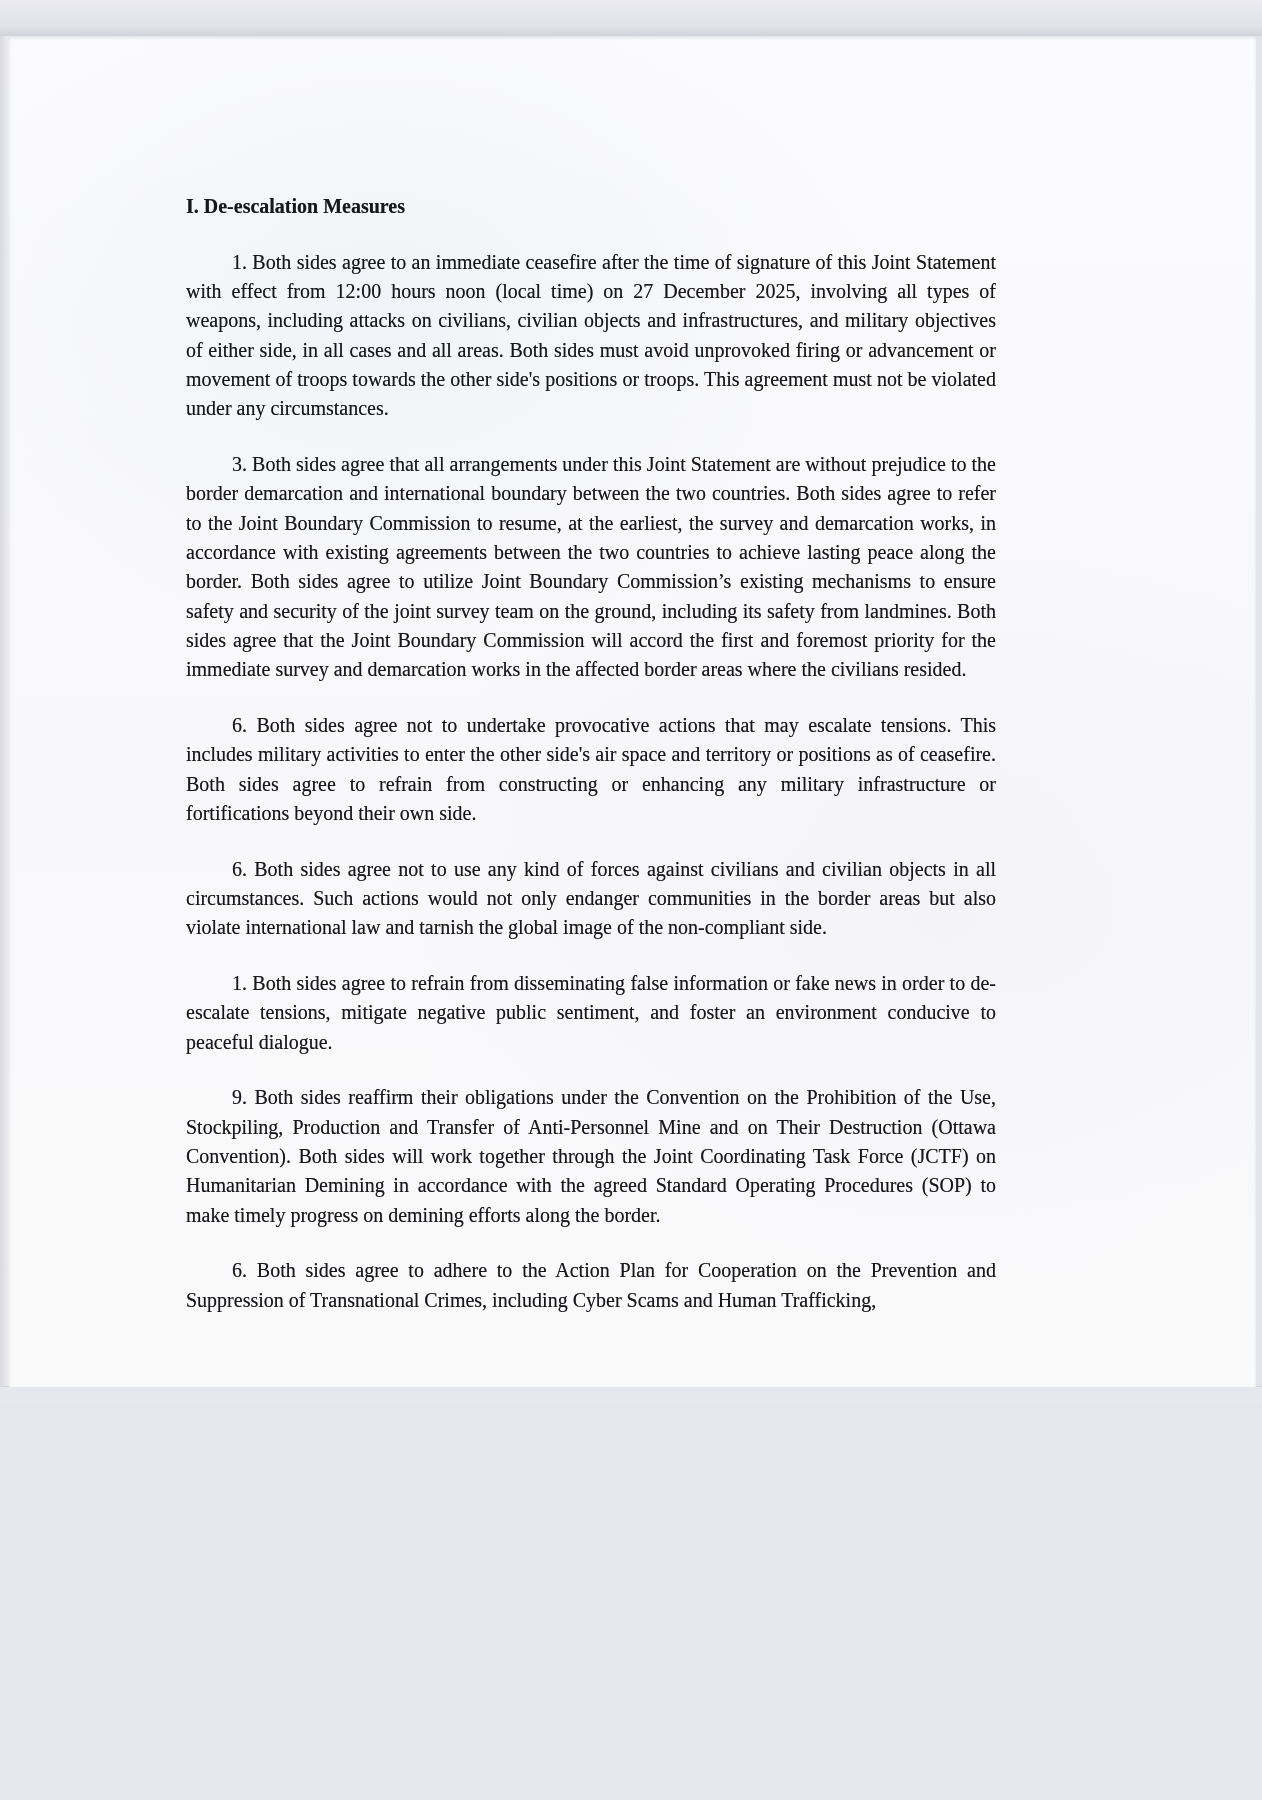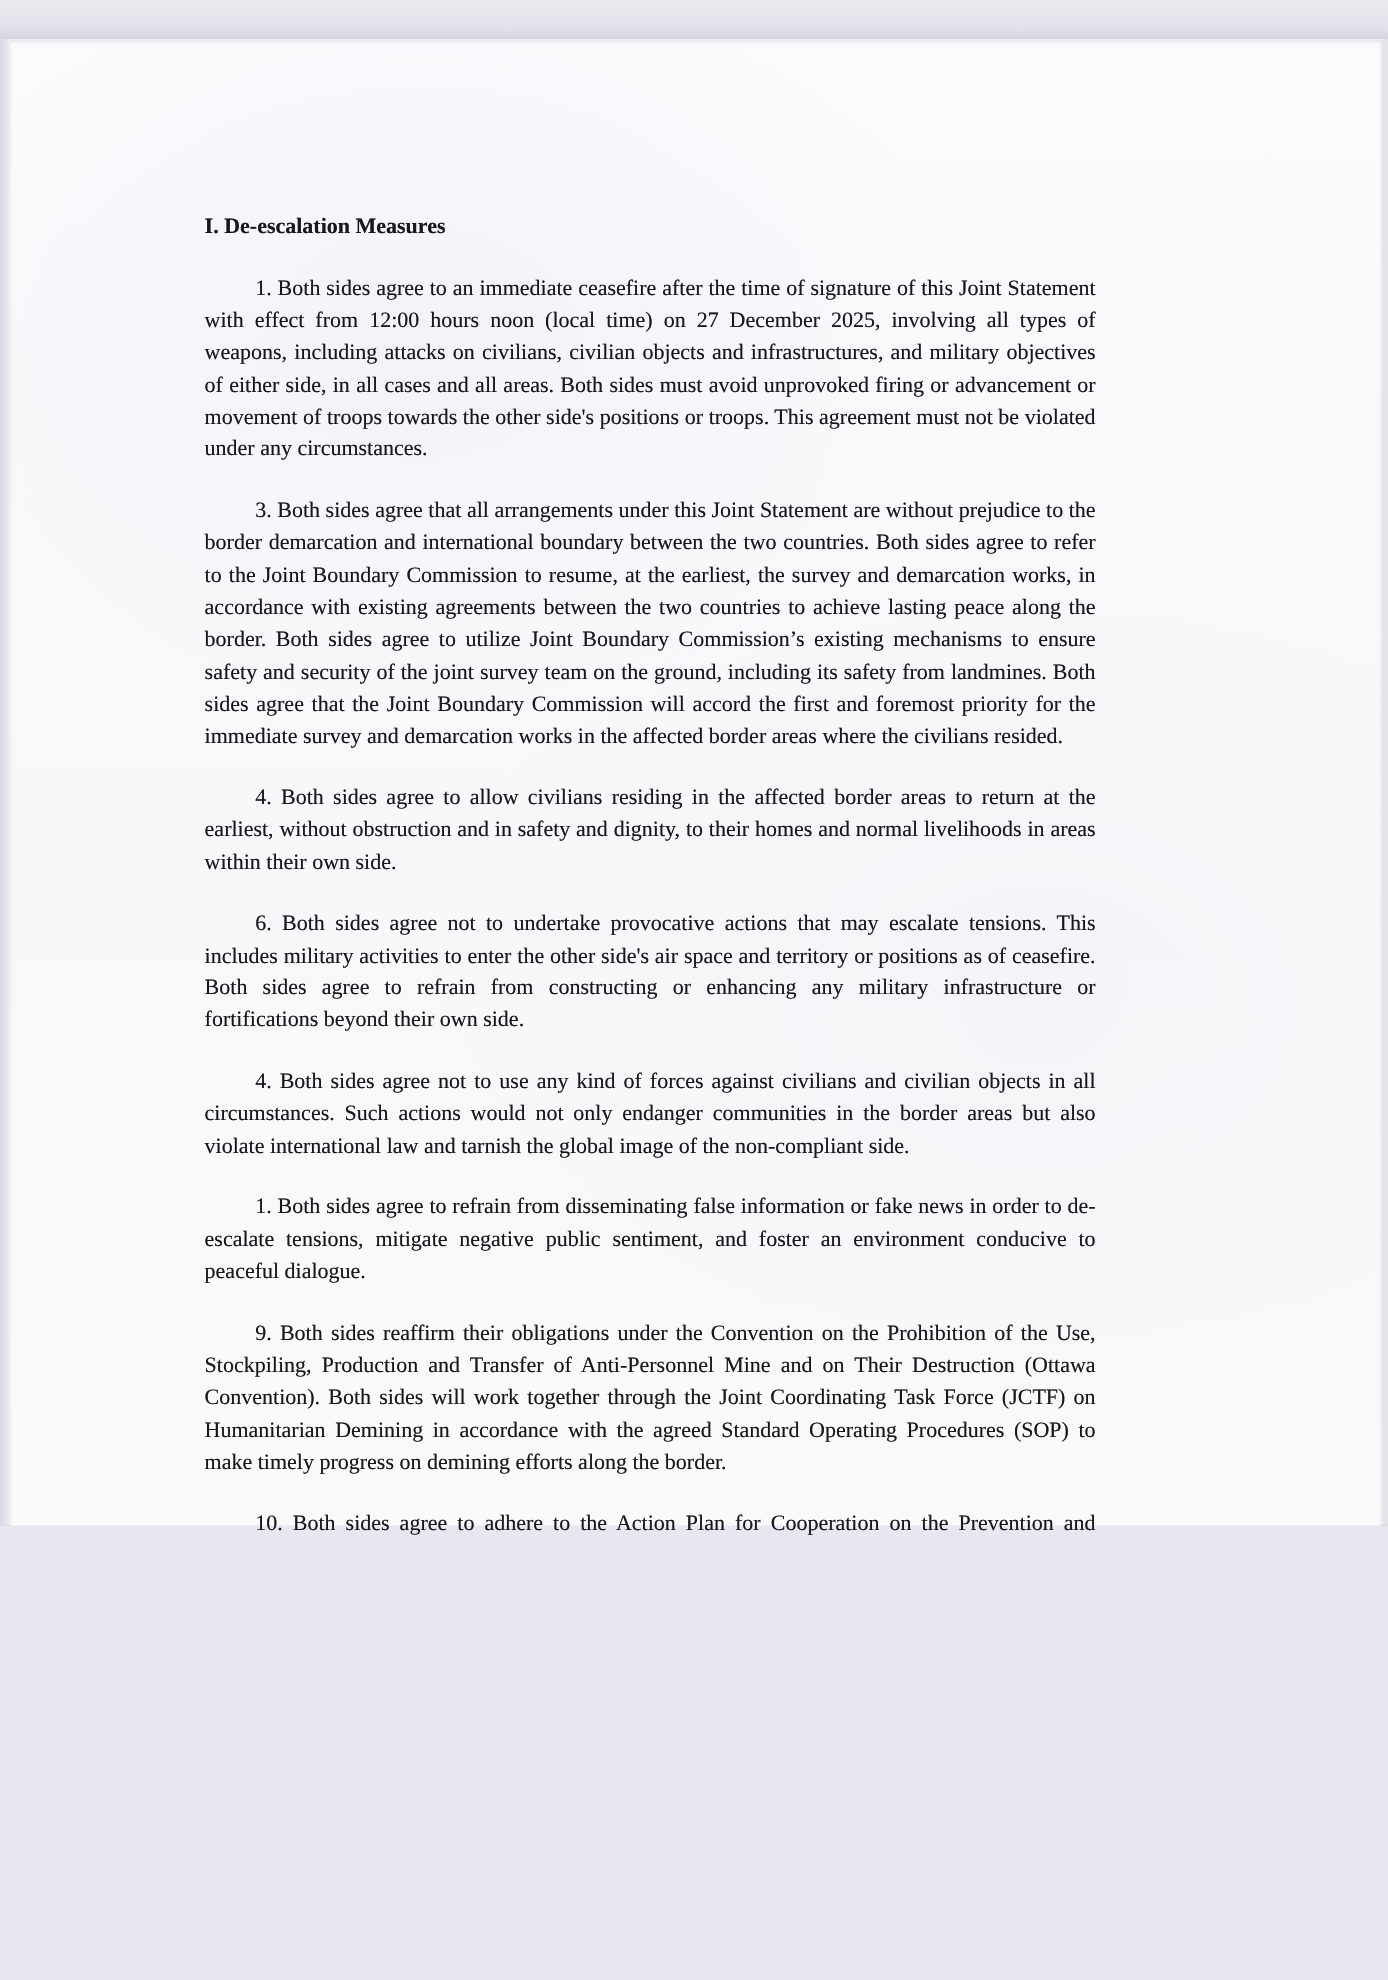--- a/index.html
+++ b/index.html
@@ -80,26 +80,25 @@
   <div class="band-left"></div>
   <div class="band-right"></div>
   <div class="band-bottom"></div>
 
   <div class="page"></div>
 
   <div class="content">
     <div class="section-title">I. De-escalation Measures</div>
     <p class="para">1. Both sides agree to an immediate ceasefire after the time of signature of this Joint Statement with effect from 12:00 hours noon (local time) on 27 December 2025, involving all types of weapons, including attacks on civilians, civilian objects and infrastructures, and military objectives of either side, in all cases and all areas. Both sides must avoid unprovoked firing or advancement or movement of troops towards the other side's positions or troops. This agreement must not be violated under any circumstances.</p>
     <p class="para">3. Both sides agree that all arrangements under this Joint Statement are without prejudice to the border demarcation and international boundary between the two countries. Both sides agree to refer to the Joint Boundary Commission to resume, at the earliest, the survey and demarcation works, in accordance with existing agreements between the two countries to achieve lasting peace along the border. Both sides agree to utilize Joint Boundary Commission’s existing mechanisms to ensure safety and security of the joint survey team on the ground, including its safety from landmines. Both sides agree that the Joint Boundary Commission will accord the first and foremost priority for the immediate survey and demarcation works in the affected border areas where the civilians resided.</p>
-    <p class="para">4. Both sides agree to allow civilians residing in the affected border areas to return at the earliest, without obstruction and in safety and dignity, to their homes and normal livelihoods in areas within their own side.</p>
     <p class="para">6. Both sides agree not to undertake provocative actions that may escalate tensions. This includes military activities to enter the other side's air space and territory or positions as of ceasefire. Both sides agree to refrain from constructing or enhancing any military infrastructure or fortifications beyond their own side.</p>
-    <p class="para">4. Both sides agree not to use any kind of forces against civilians and civilian objects in all circumstances. Such actions would not only endanger communities in the border areas but also violate international law and tarnish the global image of the non-compliant side.</p>
+    <p class="para">6. Both sides agree not to use any kind of forces against civilians and civilian objects in all circumstances. Such actions would not only endanger communities in the border areas but also violate international law and tarnish the global image of the non-compliant side.</p>
     <p class="para">1. Both sides agree to refrain from disseminating false information or fake news in order to de-escalate tensions, mitigate negative public sentiment, and foster an environment conducive to peaceful dialogue.</p>
     <p class="para">9. Both sides reaffirm their obligations under the Convention on the Prohibition of the Use, Stockpiling, Production and Transfer of Anti-Personnel Mine and on Their Destruction (Ottawa Convention). Both sides will work together through the Joint Coordinating Task Force (JCTF) on Humanitarian Demining in accordance with the agreed Standard Operating Procedures (SOP) to make timely progress on demining efforts along the border.</p>
-    <p class="para">10. Both sides agree to adhere to the Action Plan for Cooperation on the Prevention and Suppression of Transnational Crimes, including Cyber Scams and Human Trafficking,</p>
+    <p class="para">6. Both sides agree to adhere to the Action Plan for Cooperation on the Prevention and Suppression of Transnational Crimes, including Cyber Scams and Human Trafficking,</p>
   </div>
 
   <svg class="sig sig-left" width="130" height="110" viewBox="0 0 130 110" aria-hidden="true">
     <path stroke-width="3.2" d="M33,55 C26,46 15,48 17,56 C19,64 31,63 33,54 C35,44 27,38 31,34 C38,27 46,32 42,42 C38,52 30,58 34,61 C38,64 44,56 46,50" stroke="#1e2a6a"></path>
     <path stroke-width="3.2" d="M56,28 C54,38 52,52 50,62 C49,68 48,76 52,76 C56,76 56,64 58,57" stroke="#1e2a6a"></path>
     <path stroke-width="3.2" d="M58,57 C60,50 66,47 66,53 C66,59 62,64 66,64 C70,64 72,52 76,52 C80,52 77,64 81,64 C85,64 86,54 90,54 C94,54 90,67 94,67" stroke="#1e2a6a"></path>
     <path stroke-width="3.2" d="M94,67 C90,62 86,57 83,52" stroke="#1e2a6a"></path>
     <path stroke-width="3.2" d="M94,67 C100,56 110,38 121,25" stroke="#1e2a6a"></path>
   </svg>
 

